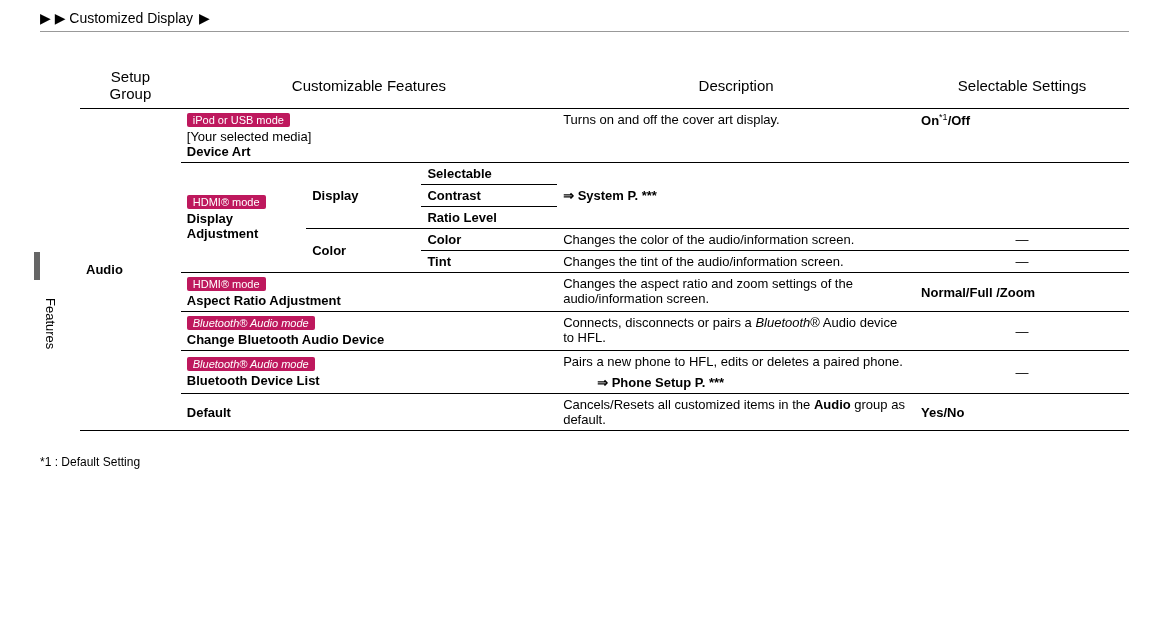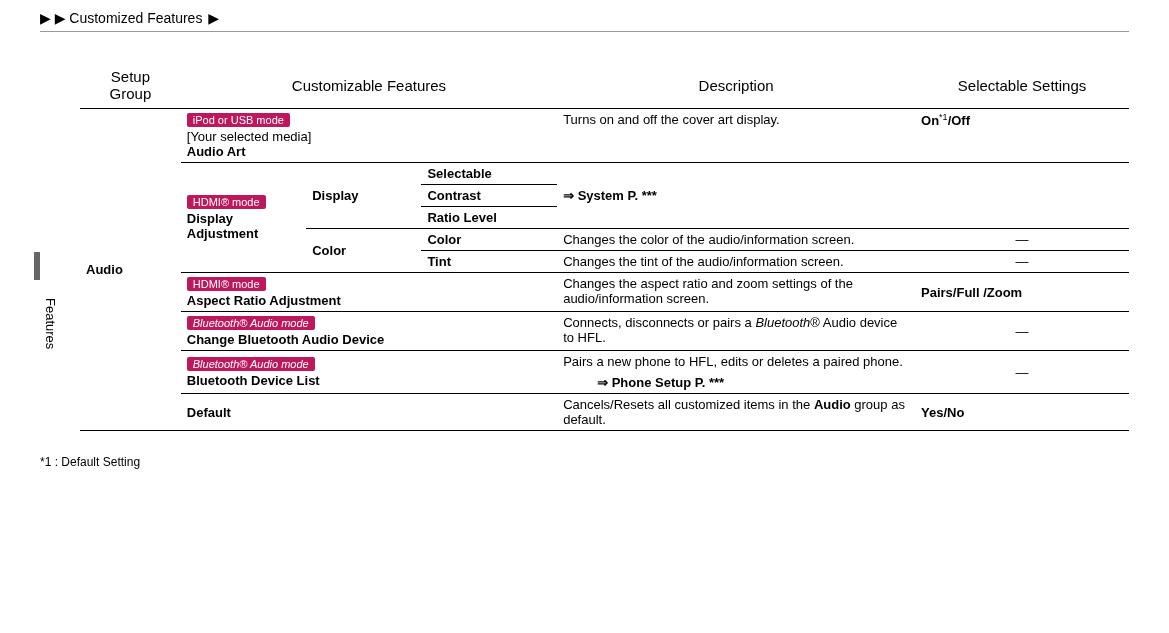--- a/index.html
+++ b/index.html
@@ -83,21 +83,21 @@
       font-size: 12px;
       margin-top: 24px;
     }
     .val-mid { vertical-align: middle !important; }
   </style>
 </head>
 <body>
 
 <div class="breadcrumb">
   <span>▶ ▶</span>
-  <span>Customized Features</span>
+  <span>Customized Display</span>
   <span class="arrow">▶</span>
 </div>
 <hr class="top-line">
 
 <div class="table-wrap">
   <div class="side-tab-bar"></div>
   <div class="side-tab">Features</div>
 
   <table class="main">
     <thead>
@@ -111,21 +111,21 @@
     </thead>
     <tbody>
 
       <tr>
         <td rowspan="11" class="val-mid border-bottom-thick">
           <span class="bold">Audio</span>
         </td>
         <td colspan="3" class="border-bottom-thin">
           <div class="mode-badge noitalic">iPod or USB mode</div><br>
           <span>[Your selected media]</span><br>
-          <span class="bold">Audio Art</span>
+          <span class="bold">Device Art</span>
         </td>
         <td class="desc border-bottom-thin">Turns on and off the cover art display.</td>
         <td class="border-bottom-thin">
           <span class="bold">On</span><span class="sup">*1</span><span class="bold">/Off</span>
         </td>
       </tr>
 
       <tr>
         <td rowspan="5" class="val-mid border-bottom-thin" style="width:110px;">
           <div class="mode-badge noitalic">HDMI® mode</div><br>
@@ -155,21 +155,21 @@
         <td class="desc border-bottom-thin">Changes the tint of the audio/information screen.</td>
         <td class="center border-bottom-thin val-mid">—</td>
       </tr>
 
       <tr>
         <td colspan="3" class="border-bottom-thin">
           <div class="mode-badge noitalic">HDMI® mode</div><br>
           <span class="bold">Aspect Ratio Adjustment</span>
         </td>
         <td class="desc border-bottom-thin">Changes the aspect ratio and zoom settings of the audio/information screen.</td>
-        <td class="bold border-bottom-thin val-mid">Pairs/Full  /Zoom</td>
+        <td class="bold border-bottom-thin val-mid">Normal/Full  /Zoom</td>
       </tr>
 
       <tr>
         <td colspan="3" class="border-bottom-thin">
           <div class="mode-badge">Bluetooth® Audio mode</div><br>
           <span class="bold">Change Bluetooth Audio Device</span>
         </td>
         <td class="border-bottom-thin">
           <span>Connects, disconnects or pairs a <i>Bluetooth</i>® Audio device to HFL.</span>
         </td>

